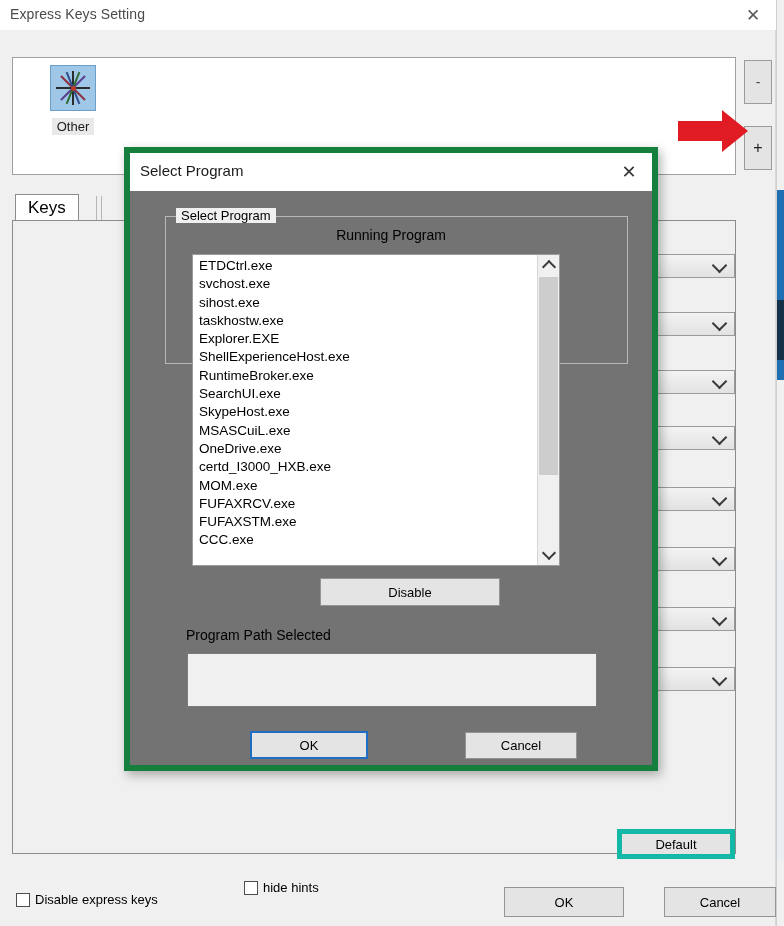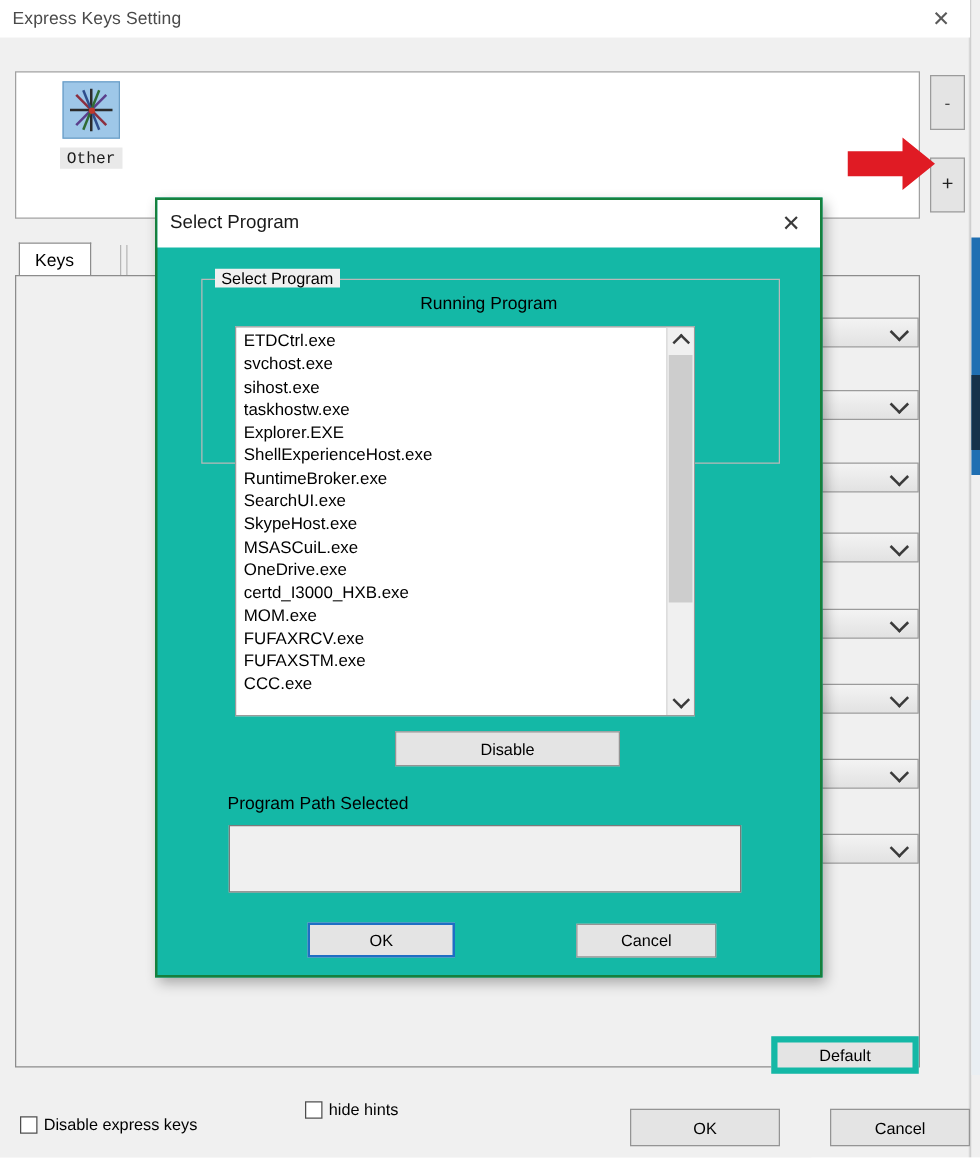--- a/index.html
+++ b/index.html
@@ -111,21 +111,20 @@
     border-radius: 50%;
     background: #c0392b;
   }
   .prog-label {
     display: inline-block;
     margin-top: 7px;
     padding: 1px 5px;
     font-size: 13px;
     background: #e9e9e9;
     color: #1a1a1a;
-    font-family: Liberation Mono, monospace;
   }
 
   
   .side-btn {
     position: absolute;
     width: 28px; height: 44px;
     background: #e4e4e4;
     border: 1px solid #9b9b9b;
     box-sizing: border-box;
     display: flex; align-items: center; justify-content: center;
@@ -157,21 +156,21 @@
     position: absolute;
     left: 3px; top: 0;
     min-width: 58px;
     height: 27px;
     padding: 0 12px;
     background: #ffffff;
     border: 1px solid #8c8c8c;
     border-bottom: none;
     box-sizing: border-box;
     display: flex; align-items: center;
-    font-size: 14px;
+    font-size: 17px;
     cursor: default;
   }
   .tab-spacer {
     position: absolute;
     left: 84px; top: 2px;
     width: 6px; height: 25px;
     background: #f0f0f0;
     border-left: 1px solid #b6b6b6;
     border-right: 1px solid #b6b6b6;
     box-sizing: border-box;
@@ -245,24 +244,24 @@
     display: flex; align-items: center; justify-content: center;
     font-size: 13px;
     cursor: default;
   }
   #btn-main-ok     { left: 504px; top: 887px; width: 120px; height: 30px; }
   #btn-main-cancel { left: 664px; top: 887px; width: 112px; height: 30px; }
 
   
   #dialog {
     position: absolute;
-    left: 124px; top: 158px;
+    left: 124px; top: 147px;
     width: 534px; height: 624px;
-    background: #14b8a6;
-    border: 2px solid #15803d;
+    background: #737373;
+    border: 6px solid #15803d;
     box-sizing: border-box;
     box-shadow: 3px 4px 10px rgba(0,0,0,.30);
   }
   #dlg-titlebar {
     position: absolute;
     left: 0; top: 0; right: 0; height: 38px;
     background: #ffffff;
   }
   #dlg-titlebar .dlg-title {
     position: absolute;

